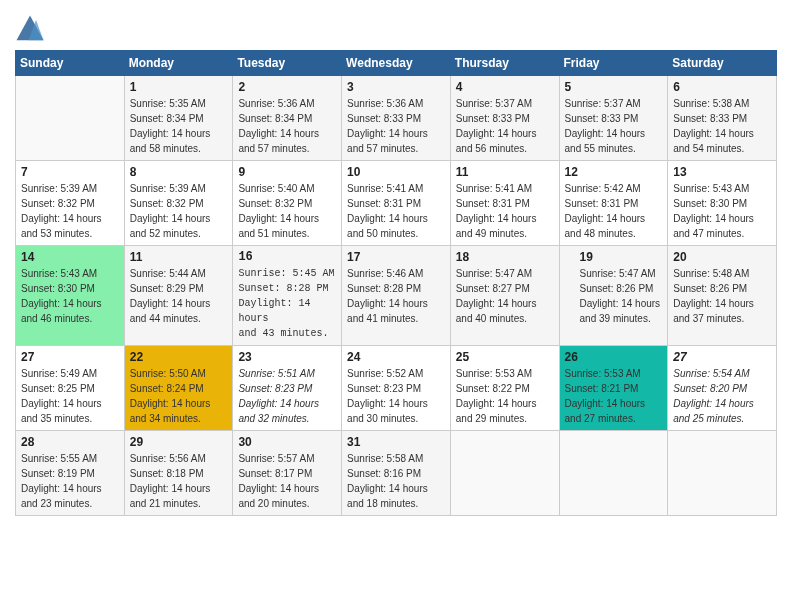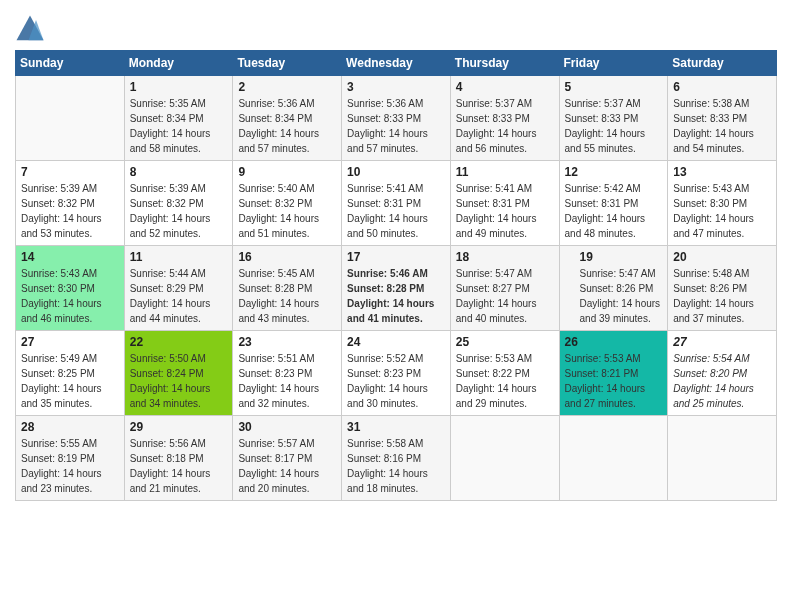--- a/index.html
+++ b/index.html
@@ -233,30 +233,30 @@
 Daylight: 14 hours
 and 46 minutes.</div>
           </td>
           <td style="background: rgb(245, 245, 245);">
             <span class="day-number">11</span>
             <div class="day-info" style="white-space: pre-line;">Sunrise: 5:44 AM
 Sunset: 8:29 PM
 Daylight: 14 hours
 and 44 minutes.</div>
           </td>
-          <td style="background: rgb(245, 245, 245);">
+          <td style="background: rgb(245, 245, 245); font-family: Liberation Mono, monospace;">
             <span class="day-number">16</span>
             <div class="day-info" style="white-space: pre-line;">Sunrise: 5:45 AM
 Sunset: 8:28 PM
 Daylight: 14 hours
 and 43 minutes.</div>
           </td>
           <td style="background: rgb(245, 245, 245);">
             <span class="day-number">17</span>
-            <div class="day-info" style="white-space: pre-line; font-weight: bold;">Sunrise: 5:46 AM
+            <div class="day-info" style="white-space: pre-line;">Sunrise: 5:46 AM
 Sunset: 8:28 PM
 Daylight: 14 hours
 and 41 minutes.</div>
           </td>
           <td style="background: rgb(245, 245, 245);">
             <span class="day-number">18</span>
             <div class="day-info" style="white-space: pre-line;">Sunrise: 5:47 AM
 Sunset: 8:27 PM
 Daylight: 14 hours
 and 40 minutes.</div>
@@ -277,30 +277,30 @@
           </td>
         </tr>
         <tr>
           <td style="background: rgb(255, 255, 255);">
             <span class="day-number">27</span>
             <div class="day-info" style="white-space: pre-line;">Sunrise: 5:49 AM
 Sunset: 8:25 PM
 Daylight: 14 hours
 and 35 minutes.</div>
           </td>
-          <td style="background: #84cc16;">
+          <td style="background: #eab308;">
             <span class="day-number">22</span>
             <div class="day-info" style="white-space: pre-line;">Sunrise: 5:50 AM
 Sunset: 8:24 PM
 Daylight: 14 hours
 and 34 minutes.</div>
           </td>
           <td style="background: rgb(255, 255, 255);">
             <span class="day-number">23</span>
-            <div class="day-info" style="white-space: pre-line;">Sunrise: 5:51 AM
+            <div class="day-info" style="white-space: pre-line; font-style: italic;">Sunrise: 5:51 AM
 Sunset: 8:23 PM
 Daylight: 14 hours
 and 32 minutes.</div>
           </td>
           <td style="background: rgb(255, 255, 255);">
             <span class="day-number">24</span>
             <div class="day-info" style="white-space: pre-line;">Sunrise: 5:52 AM
 Sunset: 8:23 PM
 Daylight: 14 hours
 and 30 minutes.</div>

